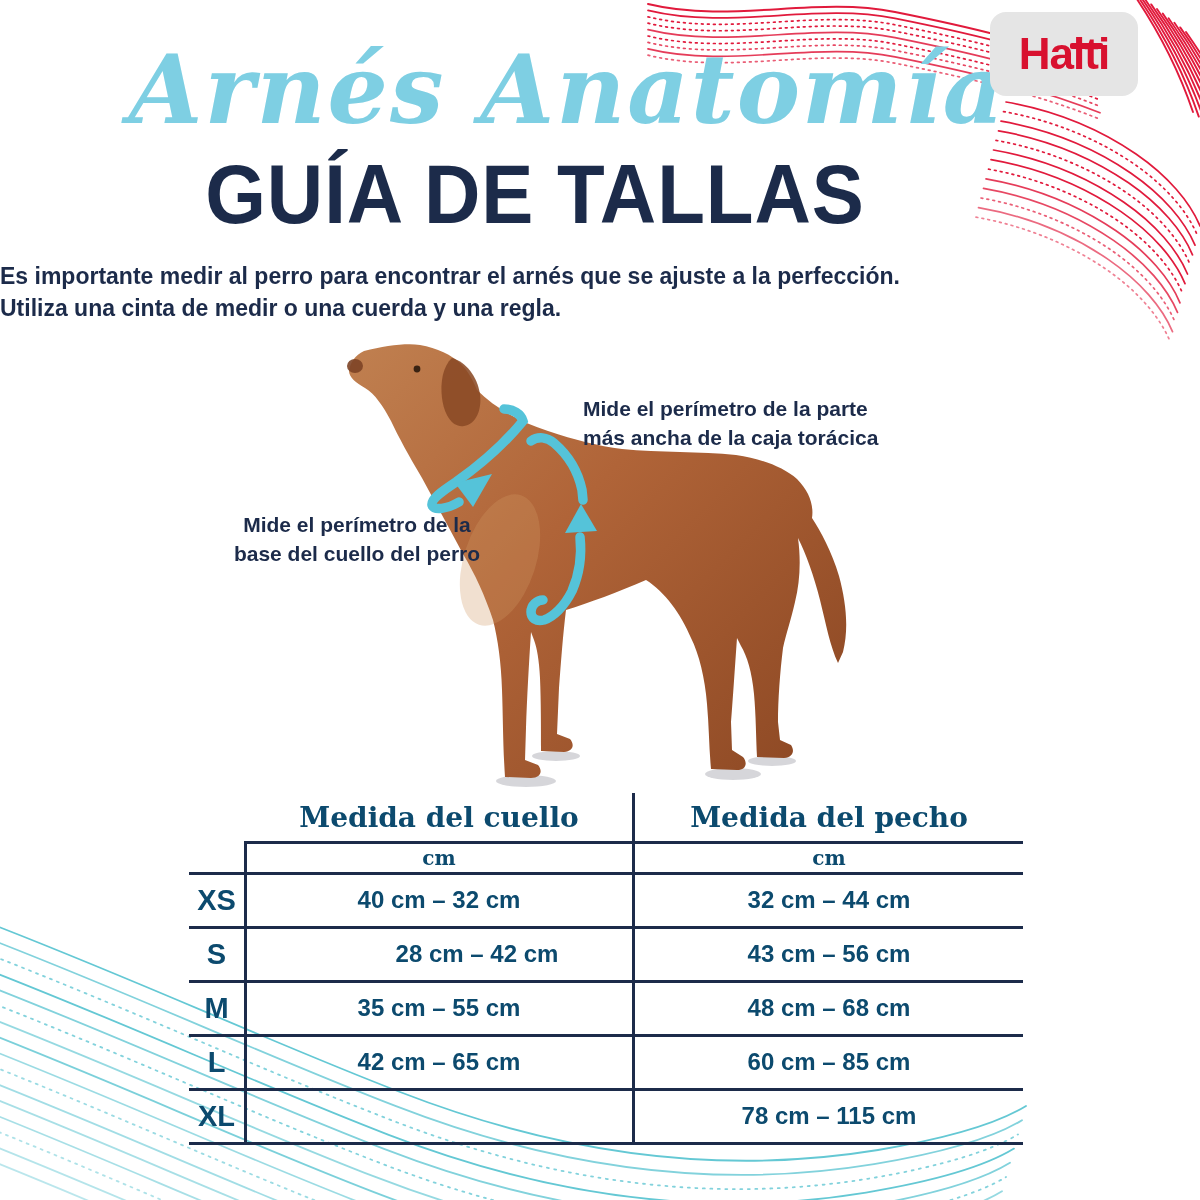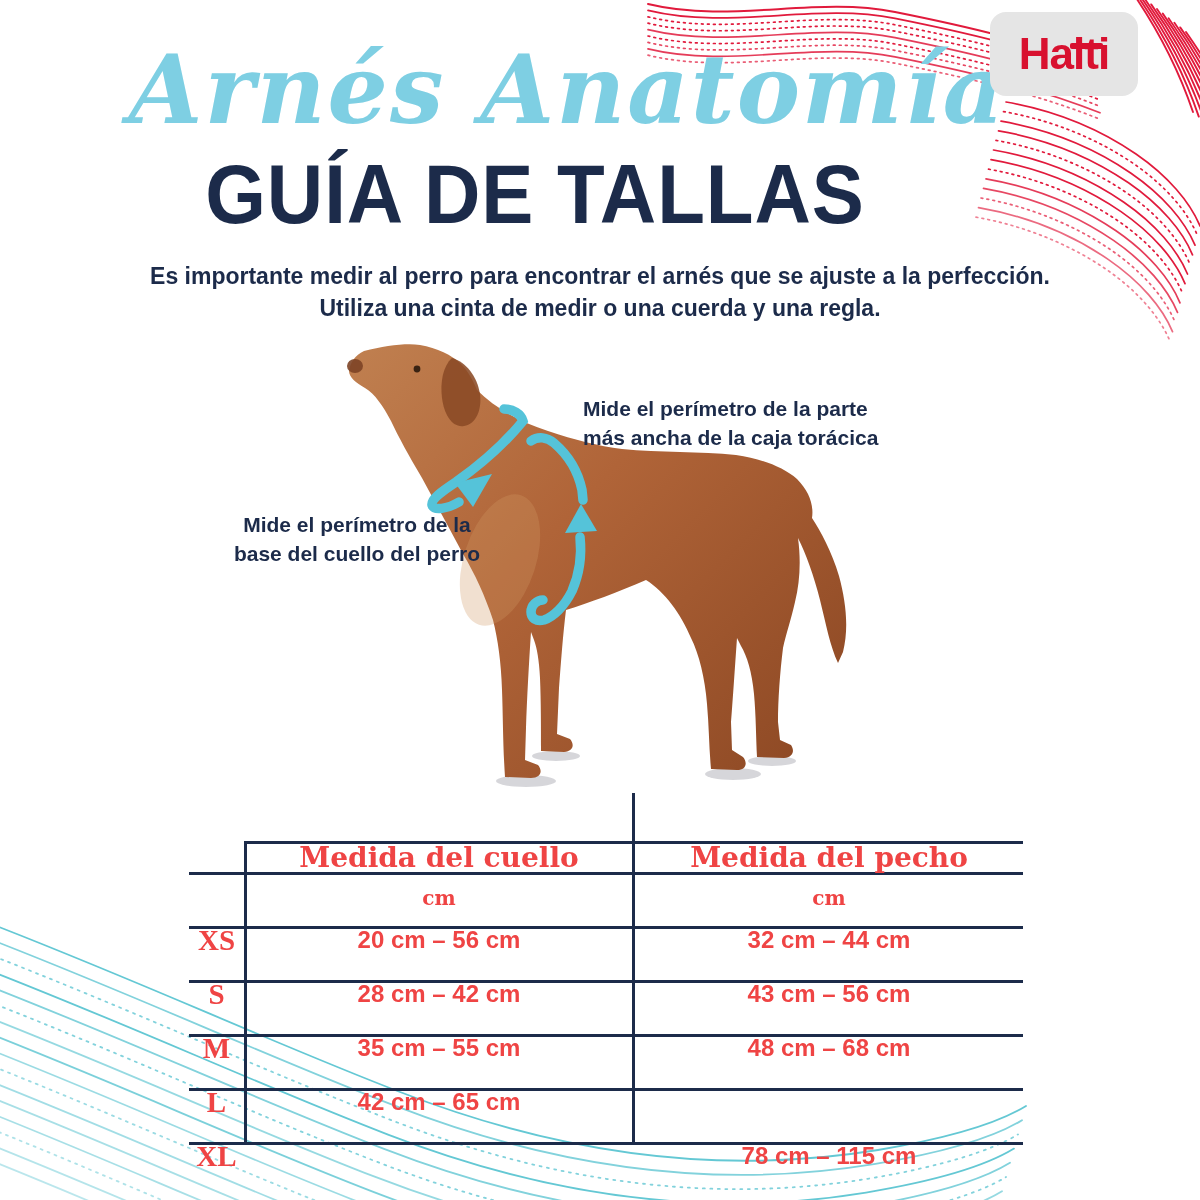--- a/index.html
+++ b/index.html
@@ -16,21 +16,21 @@
     position:absolute;left:0;top:30px;width:1135px;text-align:center;z-index:3;
     font-family:"DejaVu Serif",serif;font-style:italic;font-weight:bold;
     font-size:95px;line-height:120px;color:#7ecfe3;letter-spacing:2px;
   }
   .title-main{
     position:absolute;left:0;top:150px;width:1070px;text-align:center;z-index:3;
     font-weight:700;font-size:84px;line-height:88px;letter-spacing:1px;
     transform:scaleX(.93);color:#1c2b4a;
   }
   .intro{
-    position:absolute;left:0;top:260px;width:1200px;text-align:center;z-index:3;
+    position:absolute;left:0;top:260px;width:1200px;z-index:3;
     font-weight:700;font-size:23px;line-height:32px;color:#1c2b4a;
   }
 
   
   .note{position:absolute;z-index:3;font-weight:600;font-size:21px;line-height:29px;color:#1c2b4a;}
   .note-chest{left:583px;top:394px;text-align:left;}
   .note-neck{left:194px;top:510px;width:262px;text-align:center;margin-left:32px;}
 
   
   .logo-card{
@@ -39,24 +39,24 @@
   }
   .logo-text{
     position:relative;font-weight:700;font-size:44px;letter-spacing:-1px;color:#d8112f;
     font-family:"Liberation Sans",sans-serif;
   }
   .logo-bar{position:absolute;left:51px;top:14px;width:33px;height:6px;background:#d8112f;border-radius:2px;}
 
   
   .table-layer{position:absolute;left:0;top:0;width:1200px;height:1200px;z-index:2;}
   .tline{position:absolute;background:#1c2b4a;}
-  .cell{position:absolute;text-align:center;color:#ef4444;margin-top:40px;}
+  .cell{position:absolute;text-align:center;color:#0c4a6e;}
   .col-head{font-family:"DejaVu Serif",serif;font-weight:bold;font-size:28px;line-height:46px;}
   .unit{font-family:"DejaVu Serif",serif;font-weight:bold;font-size:20px;line-height:30px;}
-  .size-label{font-family:Liberation Serif, serif;font-weight:bold;font-size:29px;}
+  .size-label{font-family:Liberation Sans, sans-serif;font-weight:bold;font-size:29px;}
   .val{font-weight:700;font-size:24px;}
   .rowband{height:52px;line-height:52px;}
 </style>
 </head>
 <body>
 
 <div class="canvas">
 
   <svg class="decor" viewBox="0 0 1200 1200" aria-hidden="true">
     <defs>
@@ -255,31 +255,32 @@
     <div class="tline" style="left:189px;top:1088px;width:834px;height:2.5px;"></div>
     <div class="tline" style="left:189px;top:1142px;width:834px;height:2.5px;"></div>
 
     <div class="cell col-head" style="left:247px;top:795px;width:384px;">Medida del cuello</div>
     <div class="cell col-head" style="left:635px;top:795px;width:388px;">Medida del pecho</div>
 
     <div class="cell unit" style="left:247px;top:843px;width:384px;">cm</div>
     <div class="cell unit" style="left:635px;top:843px;width:388px;">cm</div>
 
     <div class="cell size-label rowband" style="left:189px;top:874px;width:55px;">XS</div>
-    <div class="cell val rowband" style="left:247px;top:874px;width:384px;">20 cm – 56 cm</div>
+    <div class="cell val rowband" style="left:247px;top:874px;width:384px;">40 cm – 32 cm</div>
     <div class="cell val rowband" style="left:635px;top:874px;width:388px;">32 cm – 44 cm</div>
 
     <div class="cell size-label rowband" style="left:189px;top:928px;width:55px;">S</div>
-    <div class="cell val rowband" style="left:247px;top:928px;width:384px;">28 cm – 42 cm</div>
+    <div class="cell val rowband" style="left:247px;top:928px;width:384px;padding-left:38px;">28 cm – 42 cm</div>
     <div class="cell val rowband" style="left:635px;top:928px;width:388px;">43 cm – 56 cm</div>
 
     <div class="cell size-label rowband" style="left:189px;top:982px;width:55px;">M</div>
     <div class="cell val rowband" style="left:247px;top:982px;width:384px;">35 cm – 55 cm</div>
     <div class="cell val rowband" style="left:635px;top:982px;width:388px;">48 cm – 68 cm</div>
 
     <div class="cell size-label rowband" style="left:189px;top:1036px;width:55px;">L</div>
     <div class="cell val rowband" style="left:247px;top:1036px;width:384px;">42 cm – 65 cm</div>
+    <div class="cell val rowband" style="left:635px;top:1036px;width:388px;">60 cm – 85 cm</div>
 
     <div class="cell size-label rowband" style="left:189px;top:1090px;width:55px;">XL</div>
     <div class="cell val rowband" style="left:635px;top:1090px;width:388px;">78 cm – 115 cm</div>
   </div>
 
 </div>
 
 </body></html>

